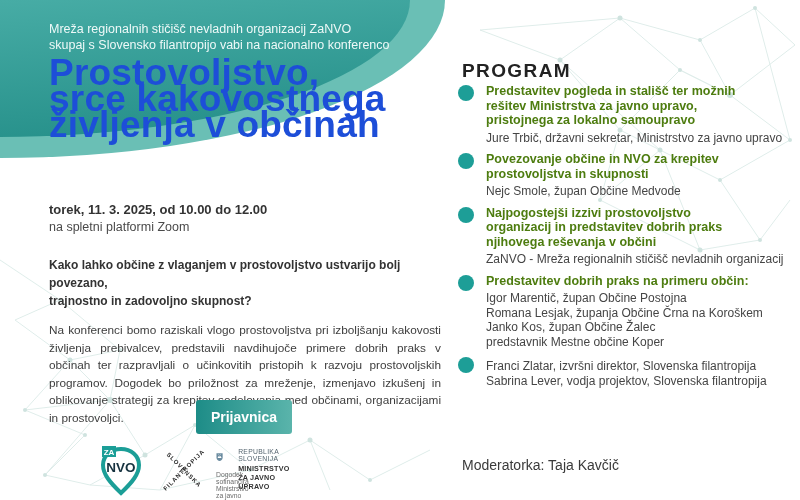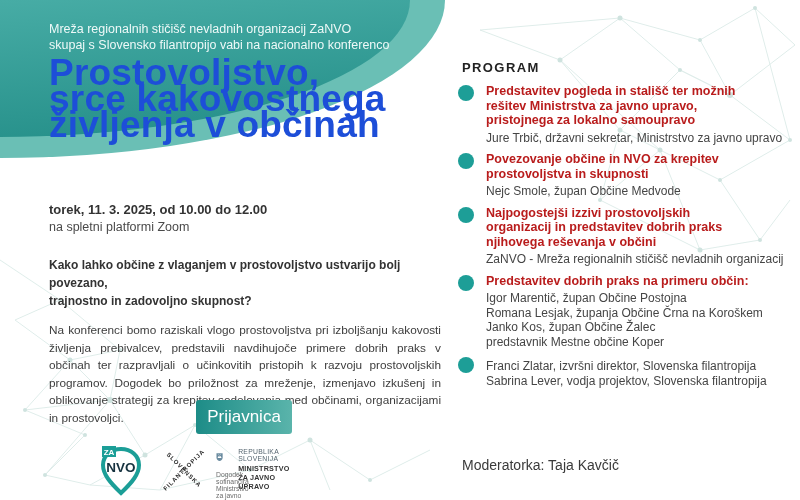--- a/index.html
+++ b/index.html
@@ -46,21 +46,21 @@
     font-size: 11.8px; line-height: 17.6px;
     color: #3d3d3d;
     text-align: justify;
   }
 
   .btn {
     position: absolute; left: 196px; top: 400px; z-index: 2;
     width: 96px; height: 34px;
     display: flex; align-items: center; justify-content: center;
     background: linear-gradient(90deg, #1d8c87 0%, #5ab4ab 100%);
-    color: #fff; font-size: 17px; font-weight: normal;
+    color: #fff; font-size: 14px; font-weight: bold;
     border-radius: 3px;
     text-decoration: none;
     cursor: pointer;
   }
 
   
   .logos { position: absolute; left: 0; top: 0; z-index: 2; }
   .zanvo { position: absolute; left: 97px; top: 446px; }
   .filantropija {
     position: absolute; left: 155px; top: 441px;
@@ -78,35 +78,35 @@
   .ministry-text .m1 { font-size: 6.8px; color: #55656f; letter-spacing: 0.3px; }
   .ministry-text .m2 { font-size: 7.2px; font-weight: bold; color: #333; margin-top: 2px; letter-spacing: 0.2px; }
   .ministry-note {
     position: absolute; left: 216px; top: 471px;
     font-size: 6.8px; color: #6b6b6b;
   }
 
   
   .program-heading {
     position: absolute; left: 462px; top: 60px; z-index: 2;
-    font-size: 13px; font-weight: bold; letter-spacing: 1.4px; color: #222;
+    font-size: 19px; font-weight: bold; letter-spacing: 1.4px; color: #222;
   }
   .program-list {
     position: absolute; left: 458px; top: 84px; width: 338px; z-index: 2;
     display: flex; flex-direction: column; gap: 7px;
   }
   .item { display: flex; gap: 12px; }
   .bullet {
     flex: 0 0 auto;
     width: 16px; height: 16px; border-radius: 50%;
     background: #1d9e97; margin-top: 1px;
   }
   .item-title {
     font-size: 12.5px; font-weight: bold; line-height: 14.5px;
-    color: #b91c1c; white-space: pre-line;
+    color: #4d7c0f; white-space: pre-line;
   }
   .item-speakers {
     margin-top: 3px;
     font-size: 12px; line-height: 14.5px;
     color: #454545; white-space: pre-line;
   }
   .moderator {
     position: absolute; left: 462px; top: 457px; z-index: 2;
     font-size: 14px; color: #3a3a3a;
   }
@@ -235,21 +235,21 @@
     <div class="item-text">
       <p class="item-title">Povezovanje občine in NVO za krepitev
 prostovoljstva in skupnosti</p>
       <p class="item-speakers">Nejc Smole, župan Občine Medvode</p>
     </div>
   </div>
 
   <div class="item">
     <span class="bullet"></span>
     <div class="item-text">
-      <p class="item-title">Najpogostejši izzivi prostovoljskih
+      <p class="item-title">Najpogostejši izzivi prostovoljstvo
 organizacij in predstavitev dobrih praks
 njihovega reševanja v občini</p>
       <p class="item-speakers">ZaNVO - Mreža regionalnih stičišč nevladnih organizacij</p>
     </div>
   </div>
 
   <div class="item">
     <span class="bullet"></span>
     <div class="item-text">
       <p class="item-title">Predstavitev dobrih praks na primeru občin:</p>

